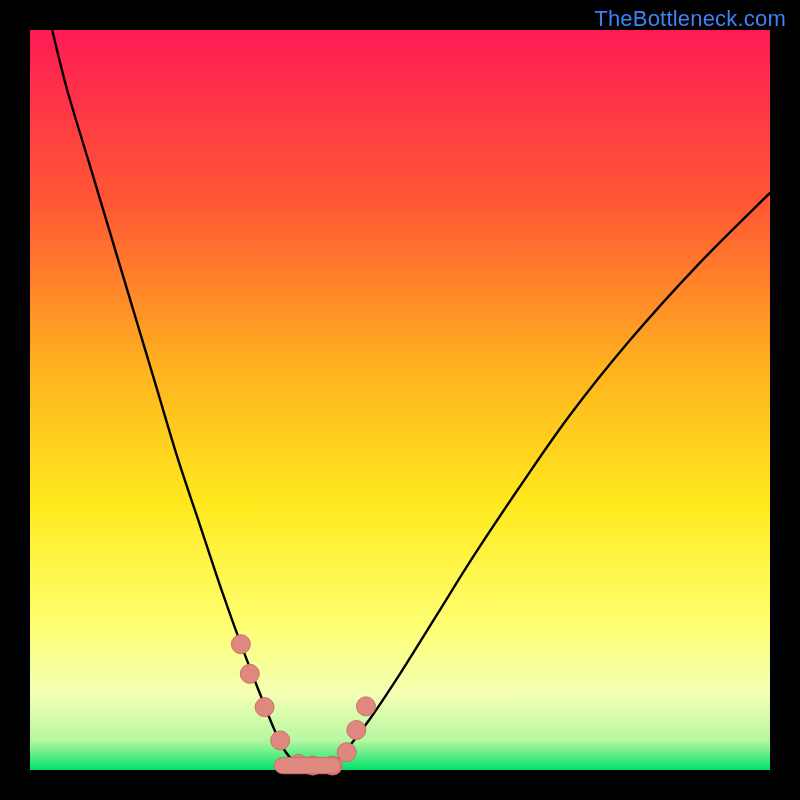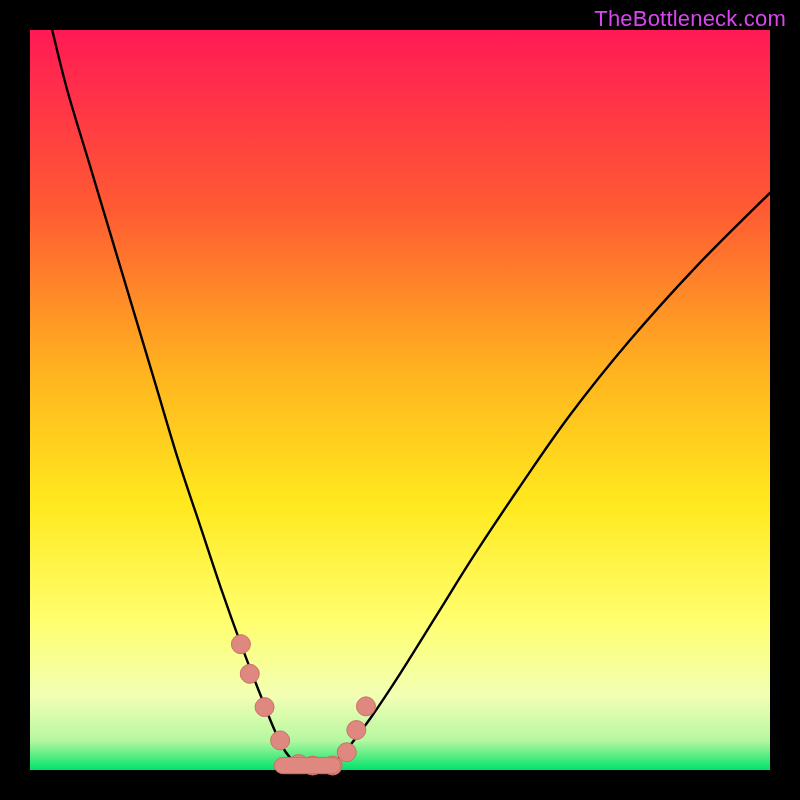--- a/index.html
+++ b/index.html
@@ -14,21 +14,21 @@
   .stage {
     position: relative;
     width: 800px;
     height: 800px;
     background: #000;
   }
   .watermark {
     position: absolute;
     top: 6px;
     right: 14px;
-    color: #d946ef;
+    color: #3b82f6;
     font-size: 22px;
     letter-spacing: 0.2px;
     font-weight: 400;
     z-index: 50;
   }
   svg {
     position: absolute;
     left: 0;
     top: 0;
   }

